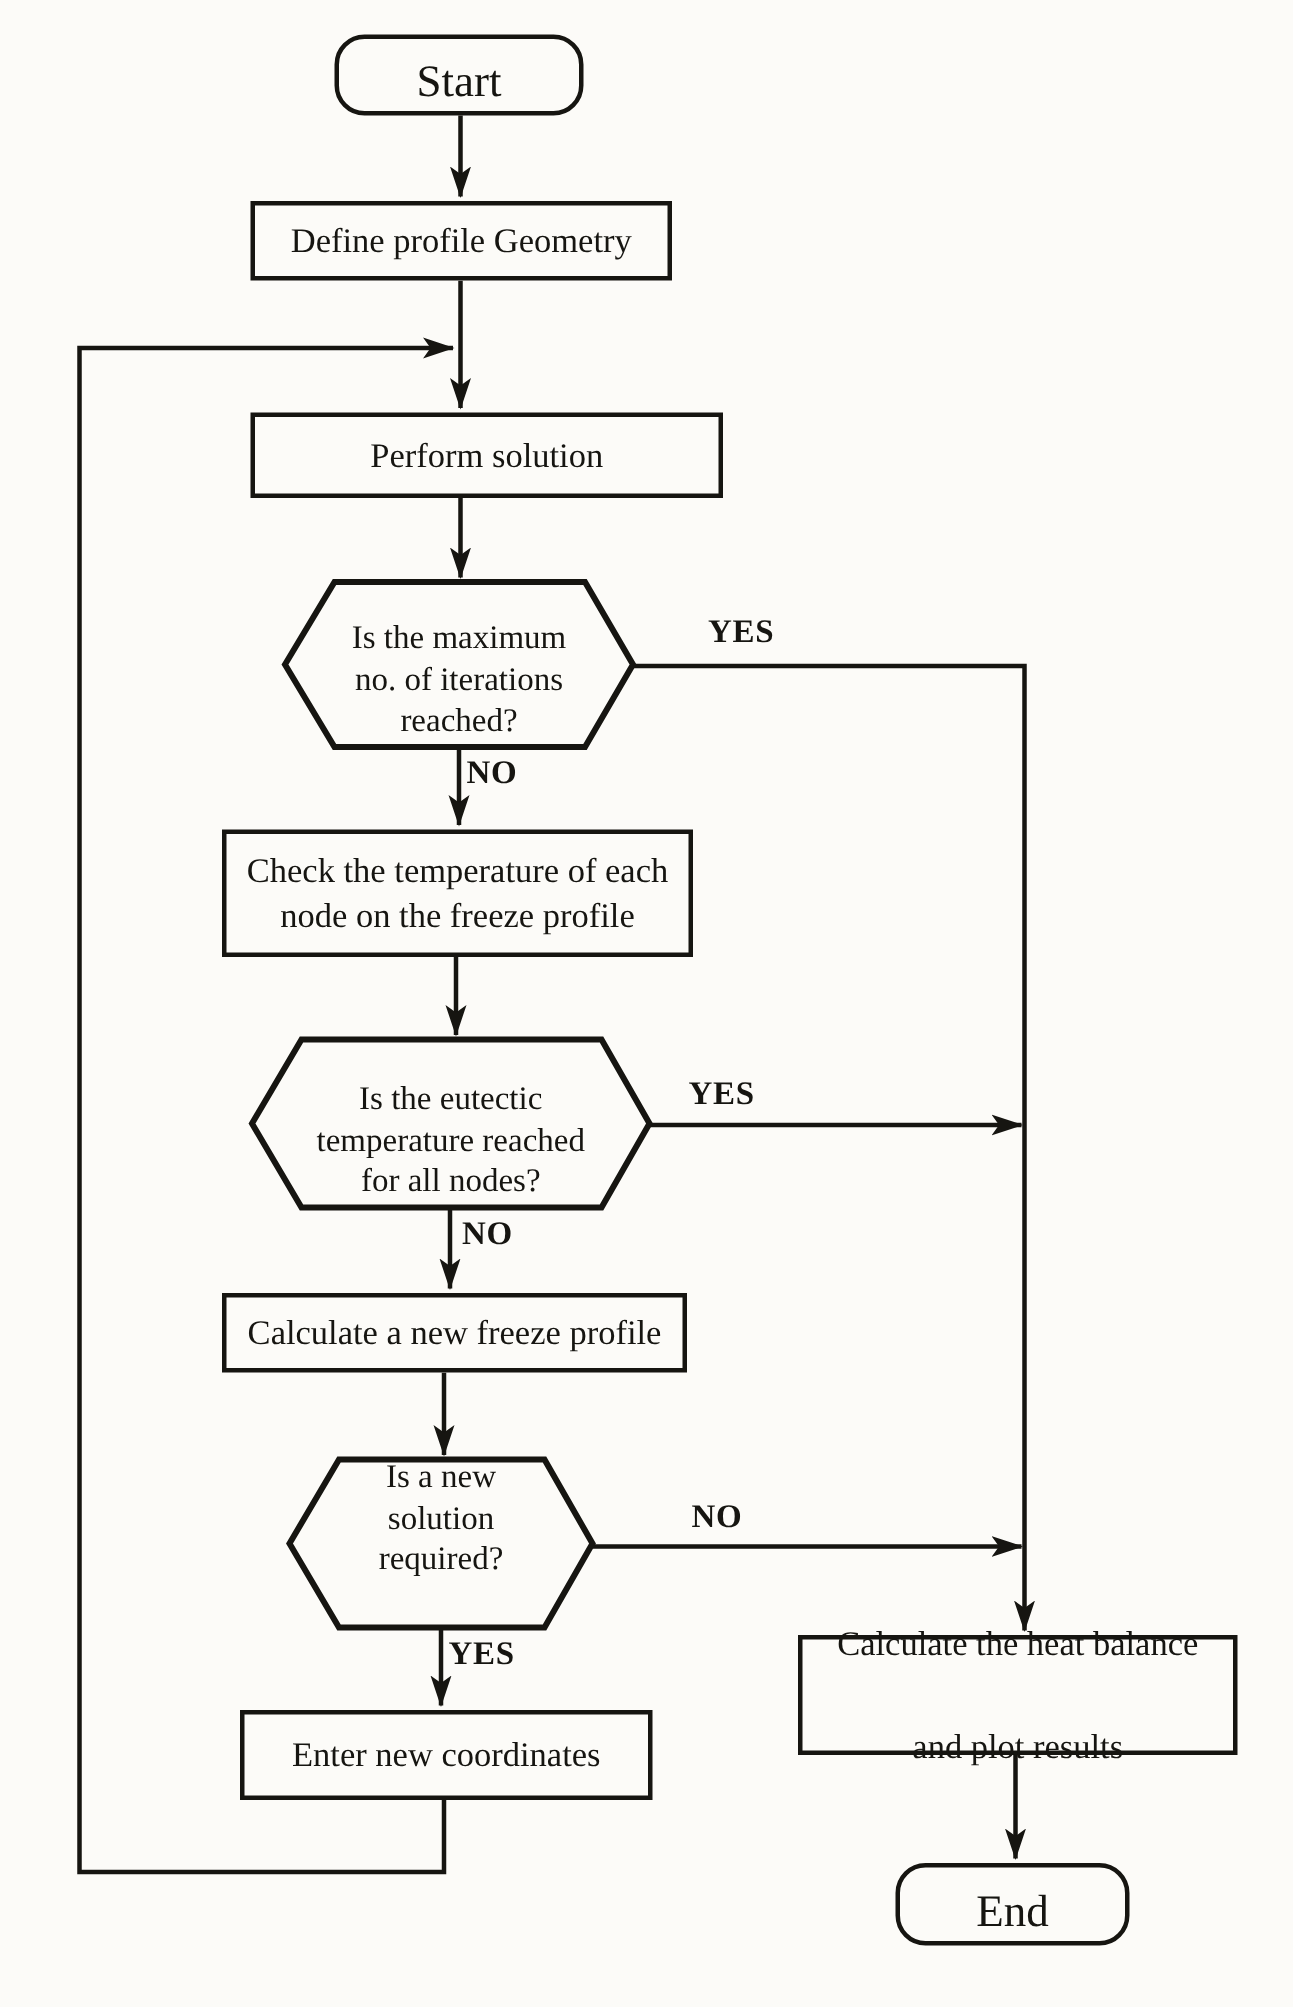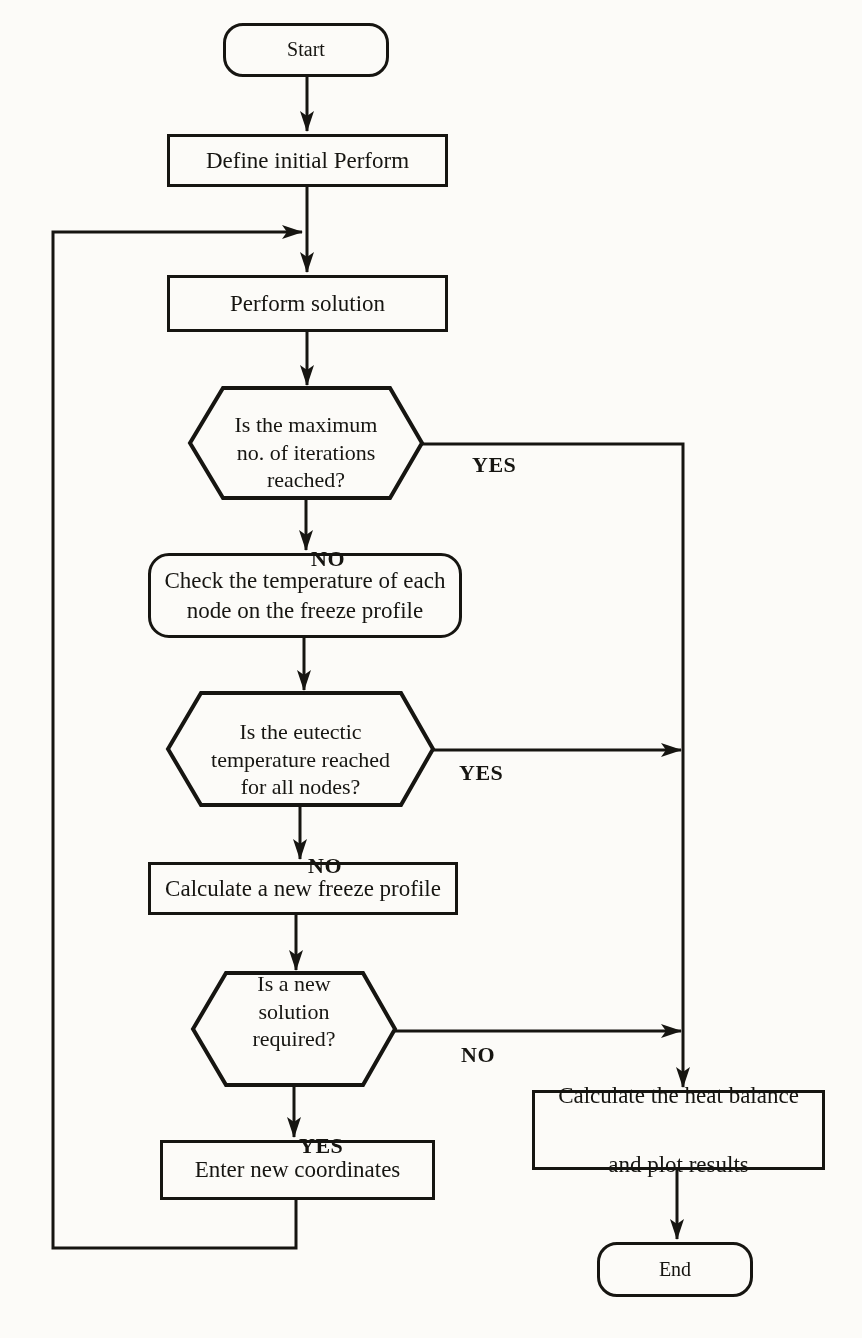--- a/index.html
+++ b/index.html
@@ -32,40 +32,40 @@
     background: #fcfbf8;
     line-height: 1.28;
   }
   .process {
     border: 3px solid #161511;
     font-size: 23px;
   }
   .terminator {
     border: 3px solid #161511;
     border-radius: 20px;
-    font-size: 20px;
+    font-size: 30px;
+    justify-content: flex-end;
   }
   .decision-text {
     position: absolute;
     display: flex;
     align-items: center;
     justify-content: flex-end;
     flex-direction: column;
     text-align: center;
     font-size: 22px;
     line-height: 1.26;
     background: transparent;
   }
   .edge-label {
     position: absolute;
     font-size: 22px;
     font-weight: 600;
     letter-spacing: 0.5px;
     background: transparent;
-    margin-top: 44px;
   }
 </style>
 </head>
 <body>
 
 <div id="page">
 
   <svg id="connectors" viewBox="0 0 862 1338" xmlns="http://www.w3.org/2000/svg">
     <defs>
       <marker id="arrow" markerUnits="userSpaceOnUse" markerWidth="22" markerHeight="16" viewBox="0 0 22 16" refX="20" refY="8" orient="auto">
@@ -95,34 +95,34 @@
     <polygon points="190,443 223,388 390,388 422,443 390,498 223,498" fill="#fcfbf8" stroke="#161511" stroke-width="4"></polygon>
     <polygon points="168,749 201,693 401,693 433,749 401,805 201,805" fill="#fcfbf8" stroke="#161511" stroke-width="4"></polygon>
     <polygon points="193,1029 226,973 363,973 395,1029 363,1085 226,1085" fill="#fcfbf8" stroke="#161511" stroke-width="4"></polygon>
   </svg>
 
   <div class="node terminator" style="left:223px; top:23px; width:166px; height:54px;">
     <span>Start</span>
   </div>
 
   <div class="node process" style="left:167px; top:134px; width:281px; height:53px;">
-    <span>Define initial Perform</span>
+    <span>Define profile Geometry</span>
   </div>
 
-  <div class="node process" style="left:167px; top:275px; width:281px; height:57px;">
+  <div class="node process" style="left:167px; top:275px; width:315px; height:57px;">
     <span>Perform solution</span>
   </div>
 
   <div class="decision-text" style="left:196px; top:392px; width:220px; height:102px;">
     <div>Is the maximum</div>
     <div>no. of iterations</div>
     <div>reached?</div>
   </div>
 
-  <div class="node process" style="left:148px; top:553px; width:314px; height:85px;border-radius:21px;">
+  <div class="node process" style="left:148px; top:553px; width:314px; height:85px;">
     <div>Check the temperature of each</div>
     <div>node on the freeze profile</div>
   </div>
 
   <div class="decision-text" style="left:174px; top:697px; width:253px; height:104px;font-family:Liberation Serif, serif;">
     <div>Is the eutectic</div>
     <div>temperature reached</div>
     <div>for all nodes?</div>
   </div>
 

